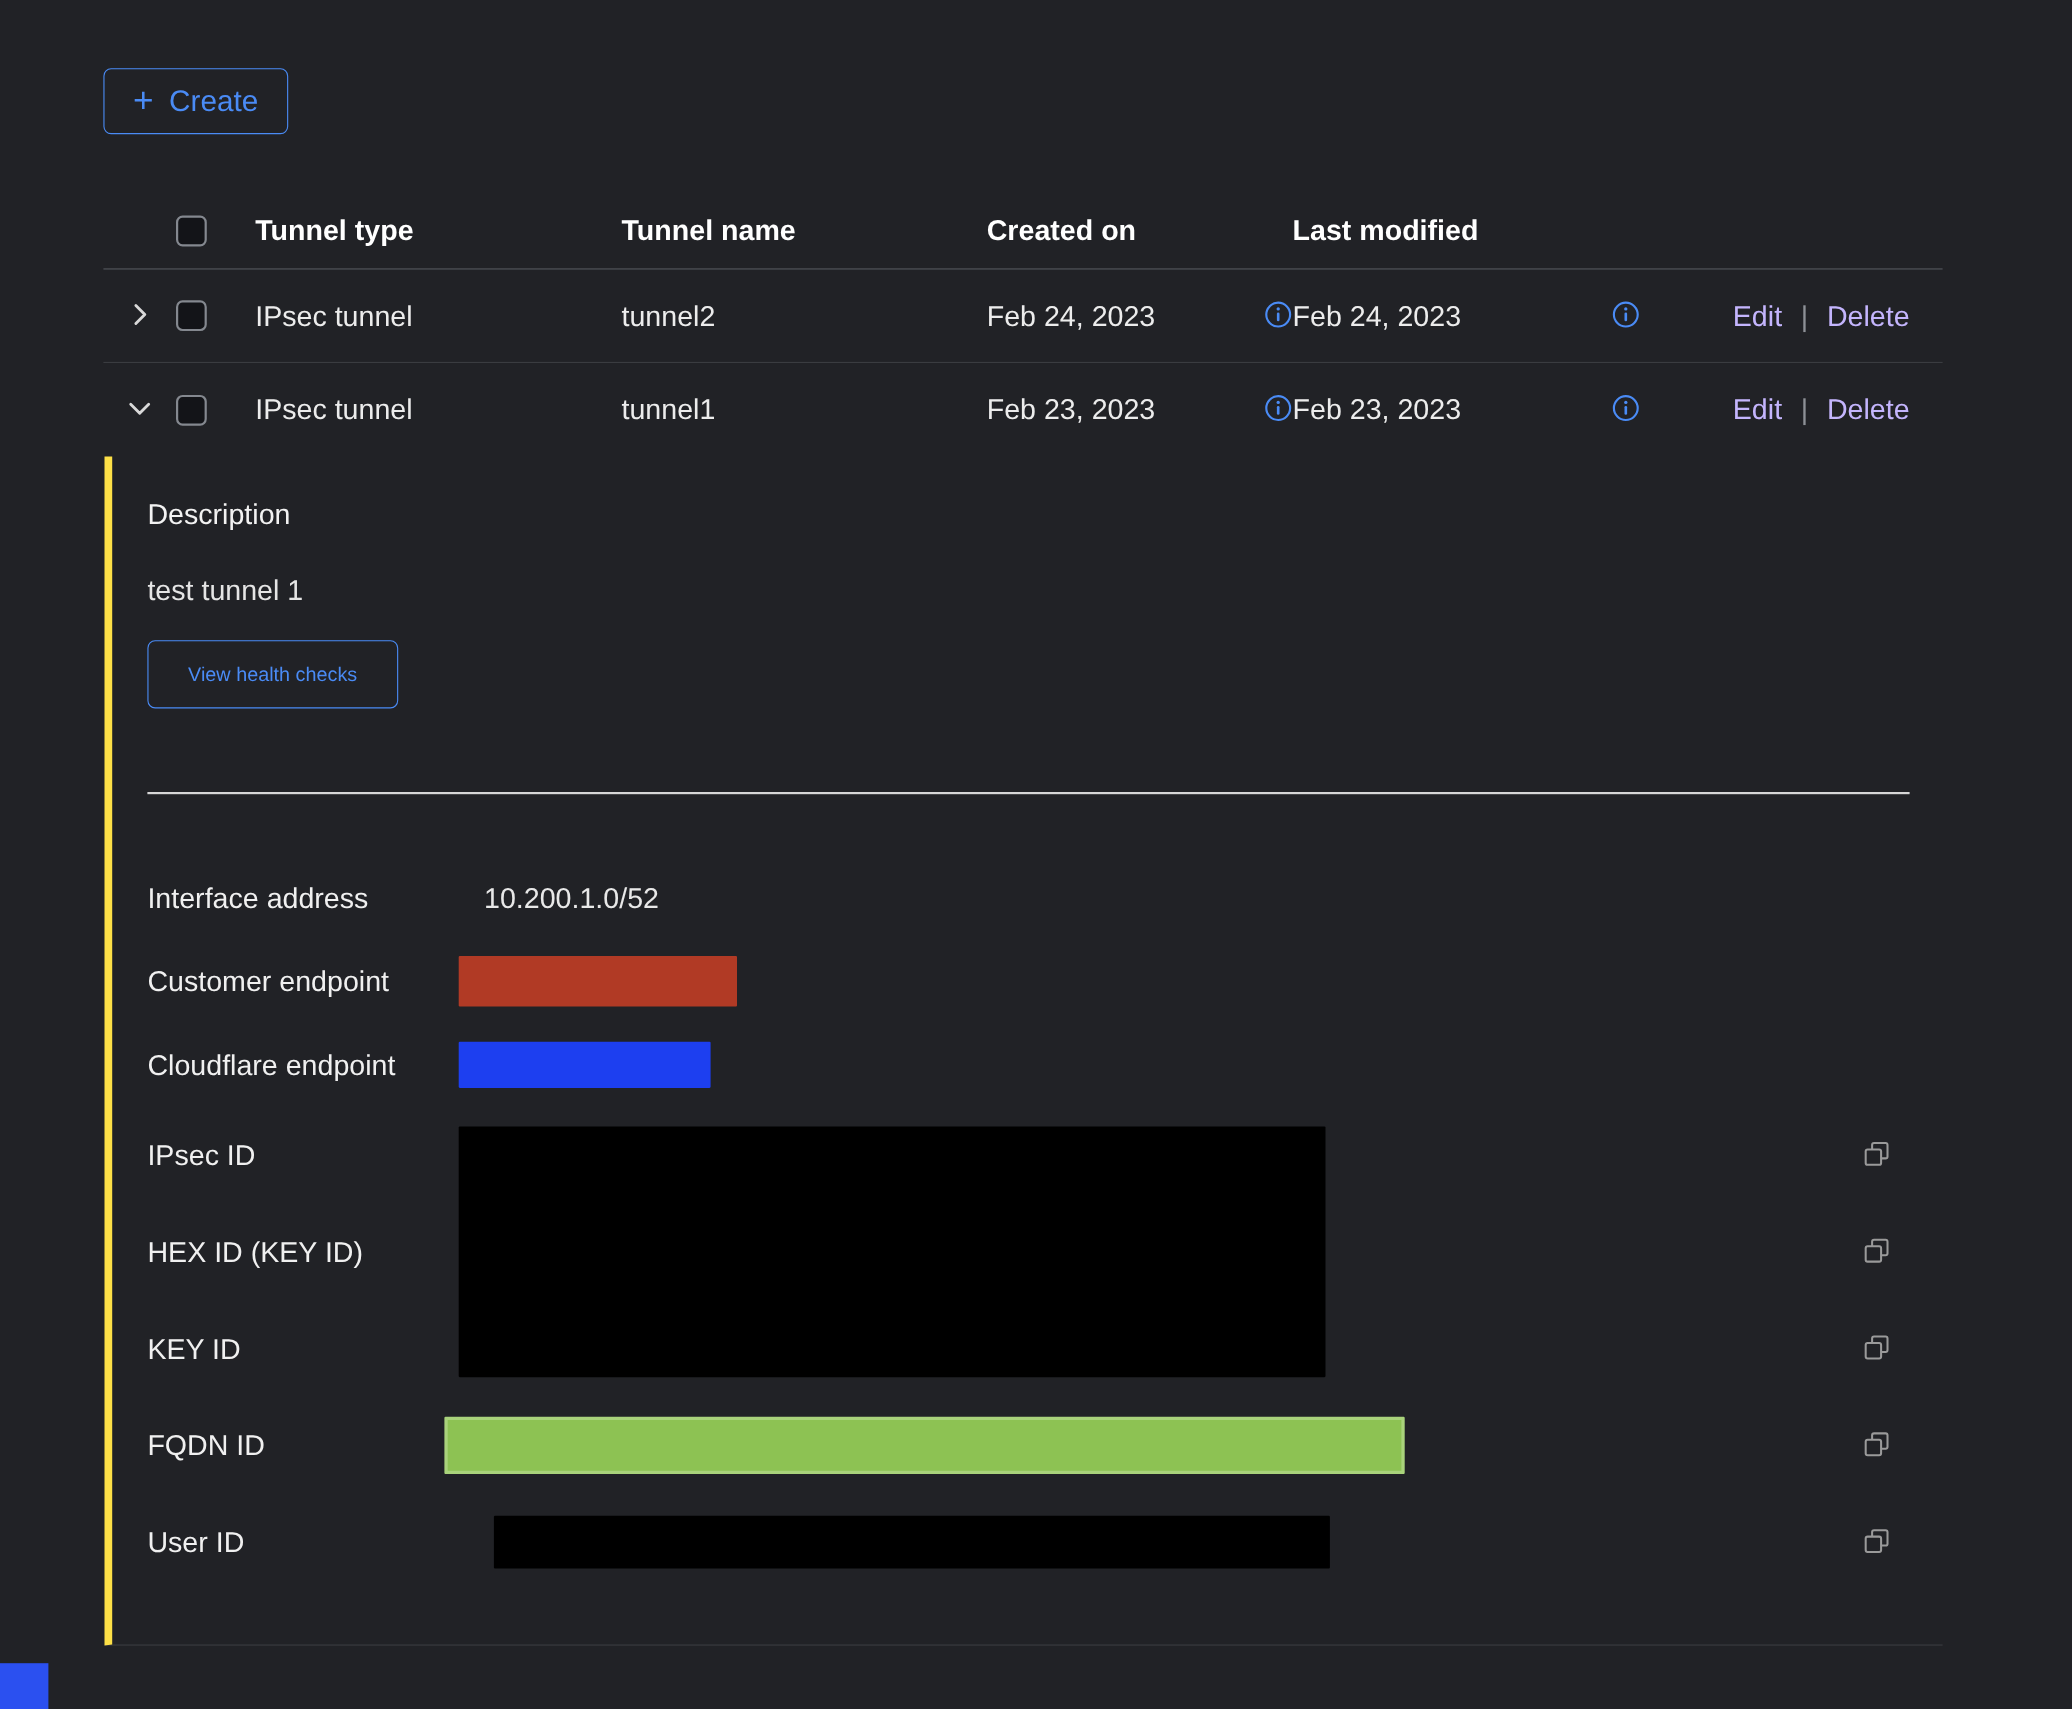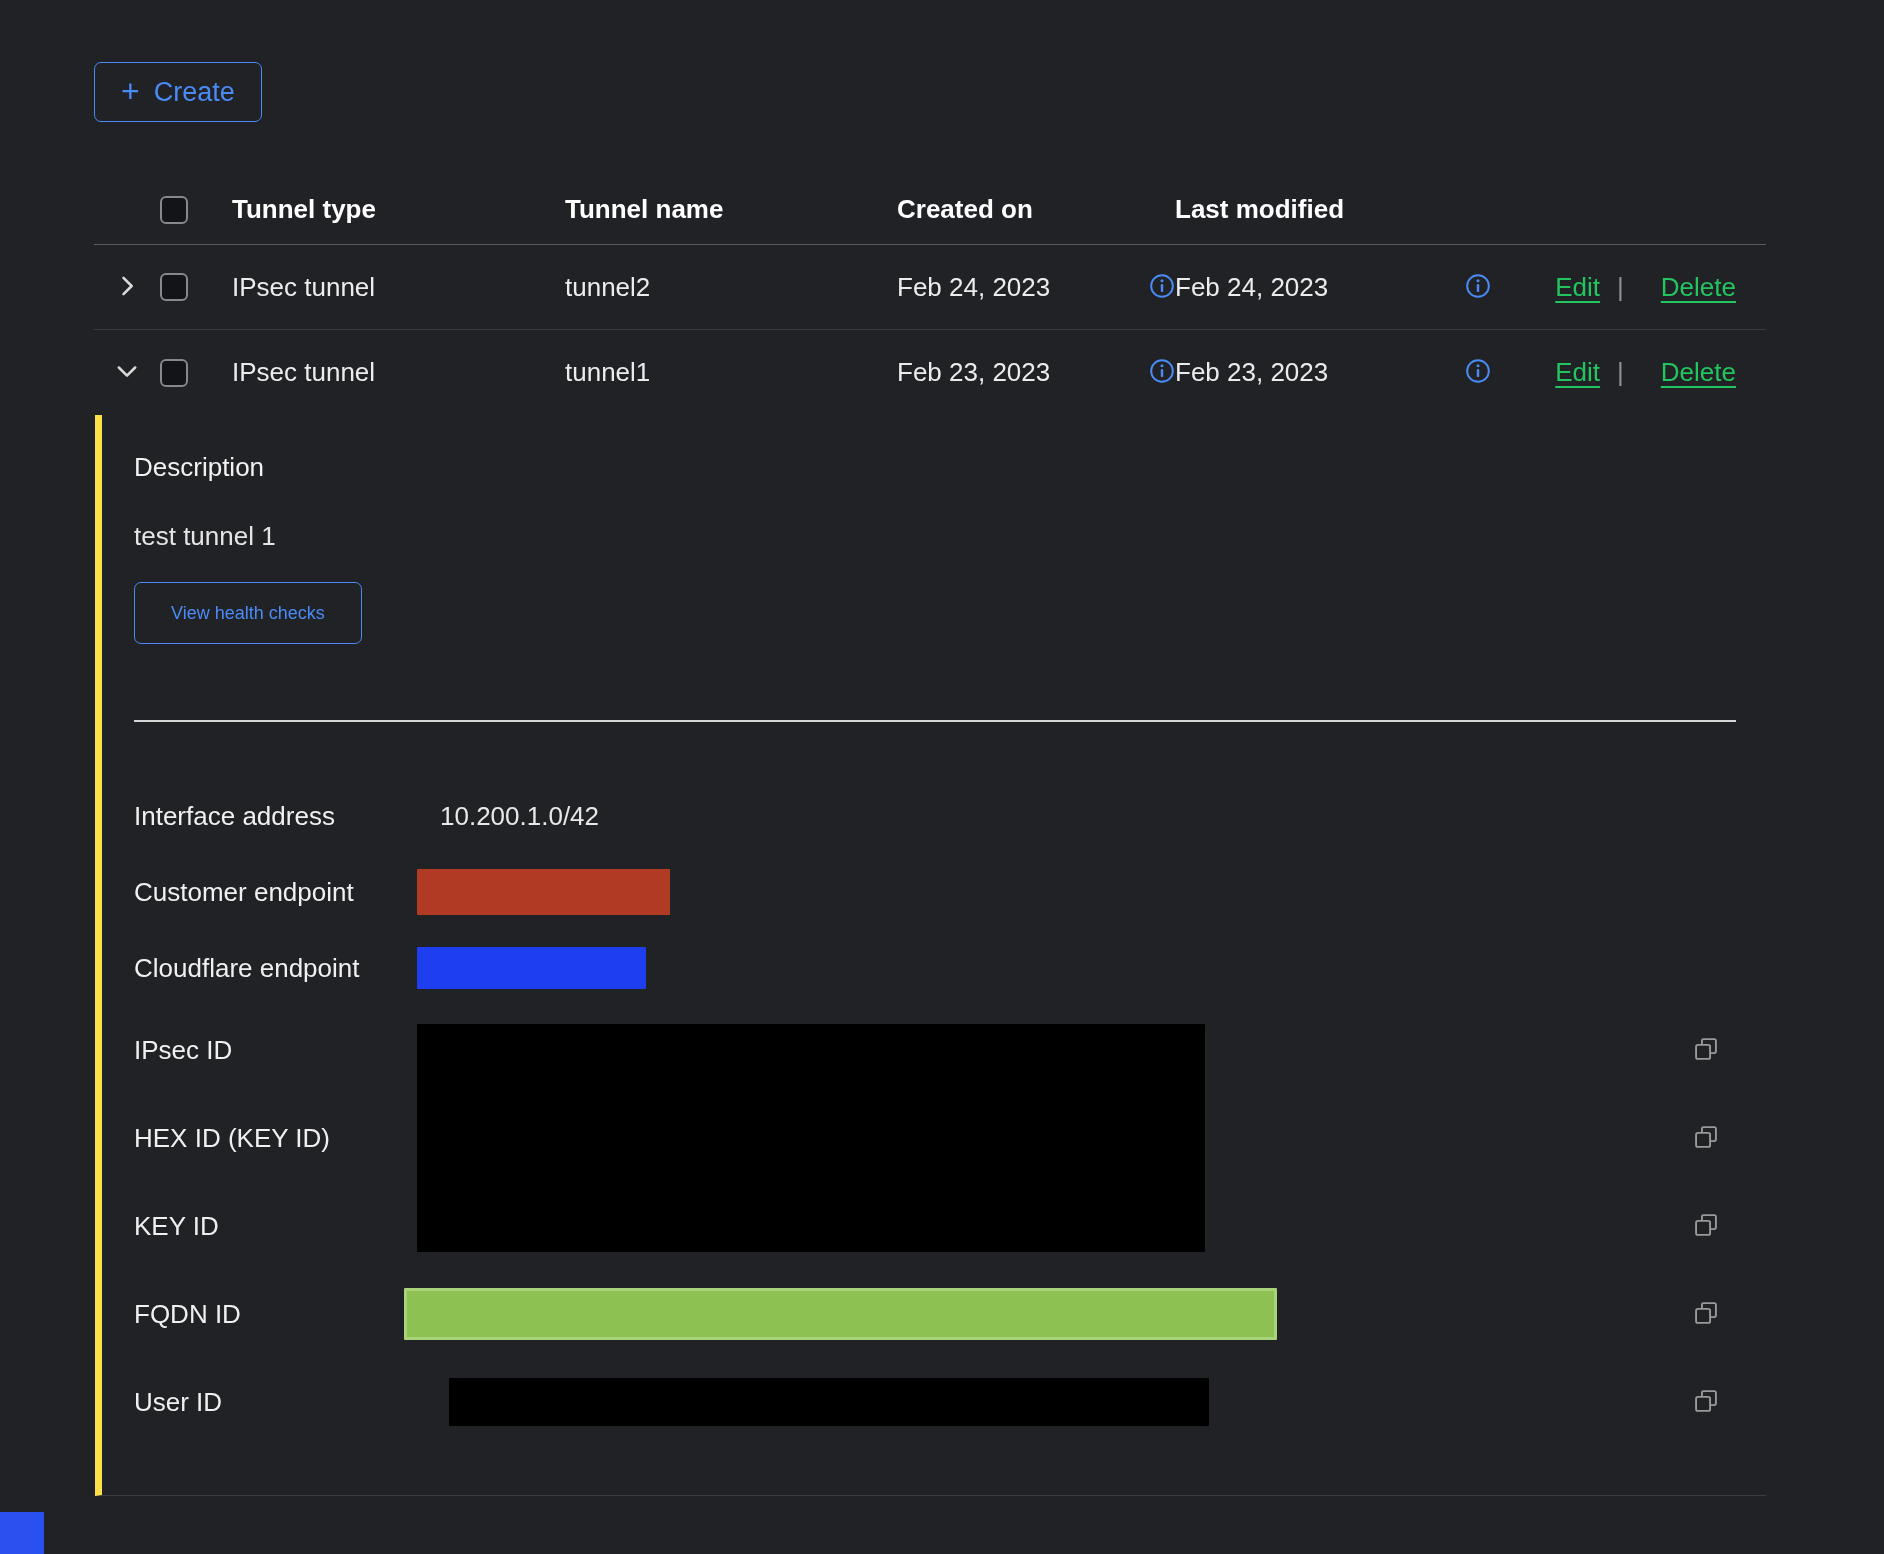--- a/index.html
+++ b/index.html
@@ -50,22 +50,22 @@
     background: #131418;
     cursor: pointer;
   }
   .c-date { display: flex; align-items: center; gap: 28px; justify-content: space-between; }
   .info-btn { background: none; border: none; cursor: pointer; display: flex; padding: 0; }
   .c-actions {
     display: flex; justify-content: flex-end; align-items: center;
     padding-right: 30px;
   }
   .link {
-    color: #22c55e; text-decoration: underline; text-underline-offset: 5px;
-    cursor: pointer; background: none; border: none; font: inherit; margin-left: 20px;
+    color: #c4b5fd; text-underline-offset: 5px;
+    cursor: pointer; background: none; border: none; font: inherit;
   }
   .sep { color: #8d9096; margin: 0 17px; }
 
   
   .detail-panel {
     margin-left: 95px;
     width: 1671px;
     border-left: 7px solid #fde047;
     border-bottom: 1px solid #3a3c40;
     padding: 37px 0 49px 32px;
@@ -250,21 +250,21 @@
       <div class="desc-label">Description</div>
       <div class="desc-value">test tunnel 1</div>
       <button class="health-btn">View health checks</button>
 
       <div class="divider"></div>
 
       <div class="fields">
 
         <div class="field-row">
           <div class="f-label">Interface address</div>
-          <div class="f-value">10.200.1.0/42</div>
+          <div class="f-value">10.200.1.0/52</div>
           <div class="copy-cell"></div>
         </div>
 
         <div class="field-row">
           <div class="f-label">Customer endpoint</div>
           <div>
               <div class="redact red" style="background-color: rgb(177, 58, 37);"></div>
             </div>
           <div class="copy-cell"></div>
         </div>

